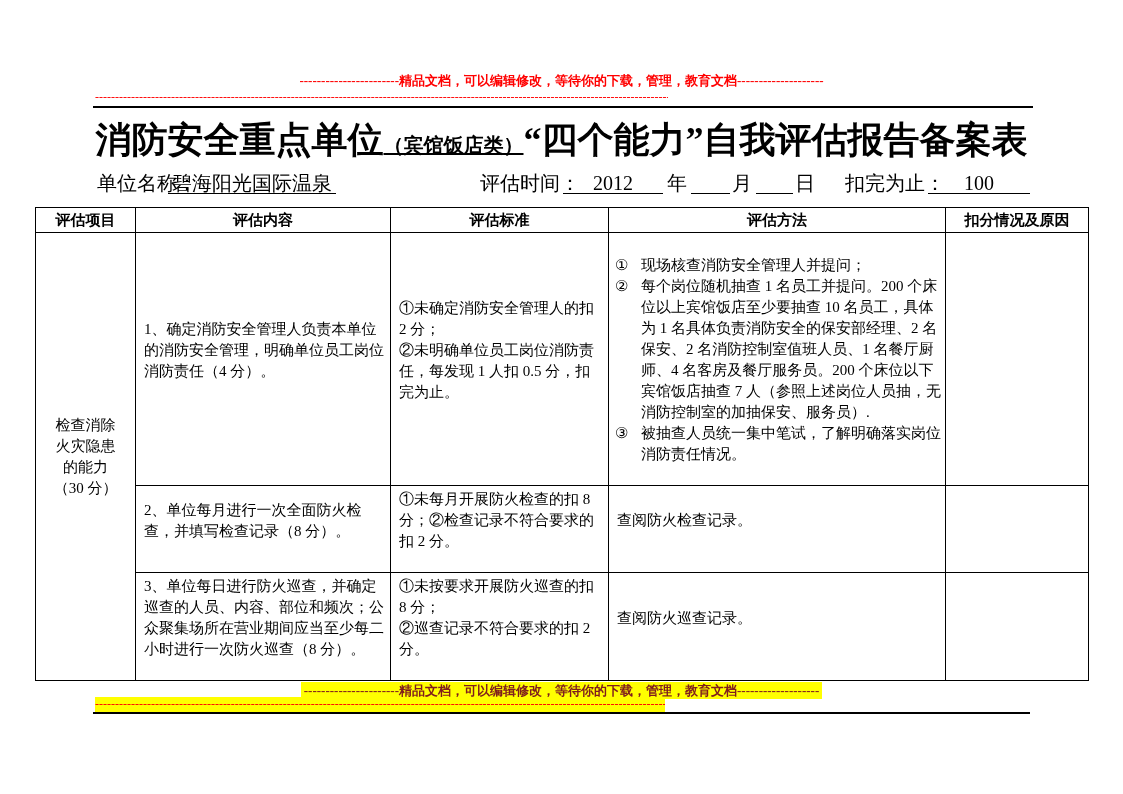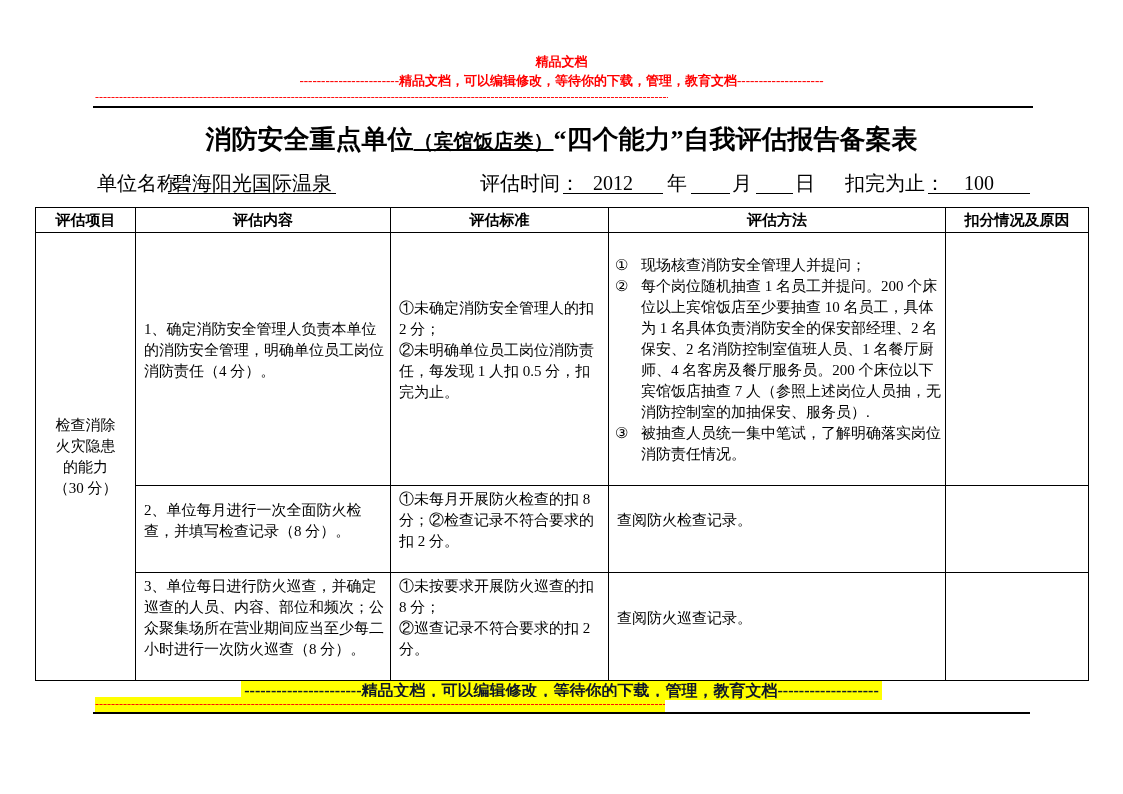--- a/index.html
+++ b/index.html
@@ -30,21 +30,21 @@
   .rule-top {
     position: absolute; top: 106px; left: 93px; width: 940px; height: 2px;
     background: #000;
   }
   
   .title {
     position: absolute; top: 116px; left: 0; width: 100%;
     text-align: center; font-weight: bold; line-height: 48px;
     white-space: nowrap;
   }
-  .title .big { font-size: 26px; }
+  .title .big { font-size: 36px; }
   .title .small-u { font-size: 20px; text-decoration: underline; }
   
   .info { position: absolute; top: 172px; left: 0; width: 100%; height: 24px; font-size: 20px; }
   .info span { position: absolute; top: 0; line-height: 22px; }
   .blank { border-bottom: 1.5px solid #000; display: inline-block; text-align: center; height: 22px; }
   .lbl-unit   { left: 97px;  }
   .val-unit   { left: 168px; width: 168px; }
   .lbl-time   { left: 480px; }
   .val-year   { left: 563px; width: 100px; }
   .txt-year   { left: 667px; }
@@ -84,39 +84,38 @@
   tr.r3 { height: 108px; }
   .m-item { display: flex; align-items: flex-start; }
   .m-num  { flex: 0 0 26px; }
   .m-txt  { flex: 1 1 auto; }
   td.method { padding: 4px 4px 3px 6px; }
   
   .notice-bottom {
     position: absolute; top: 681px; left: 0; width: 100%; text-align: center;
   }
   .notice-bottom .hl {
-    background: #ffff00; color: #0f172a; font-size: 16px; font-weight: bold;
+    background: #ffff00; color: #7f1d1d; font-size: 13px; font-weight: bold;
     padding: 1px 3px;
   }
   .dash-band-bottom {
     position: absolute; top: 697px; left: 95px; width: 570px; height: 15px;
     background: #ffff00; color: #ff0000; font-size: 12px;
     white-space: nowrap; overflow: hidden;
   }
   .rule-bottom {
     position: absolute; top: 712px; left: 93px; width: 937px; height: 2px;
     background: #000;
   }
 </style>
 </head>
 <body>
 
 <div class="page">
 
-  <div class="notice-1">精品文档</div>
   <div class="notice-2">-----------------------精品文档，可以编辑修改，等待你的下载，管理，教育文档--------------------</div>
   <div class="dash-line-top">--------------------------------------------------------------------------------------------------------------------------------------------------------------------</div>
   <div class="rule-top"></div>
 
   <div class="title">
     <span class="big">消防安全重点单位</span><span class="small-u">（宾馆饭店类）</span><span class="big">“四个能力”自我评估报告备案表</span>
   </div>
 
   <div class="info">
     <span class="lbl-unit">单位名称：</span>

